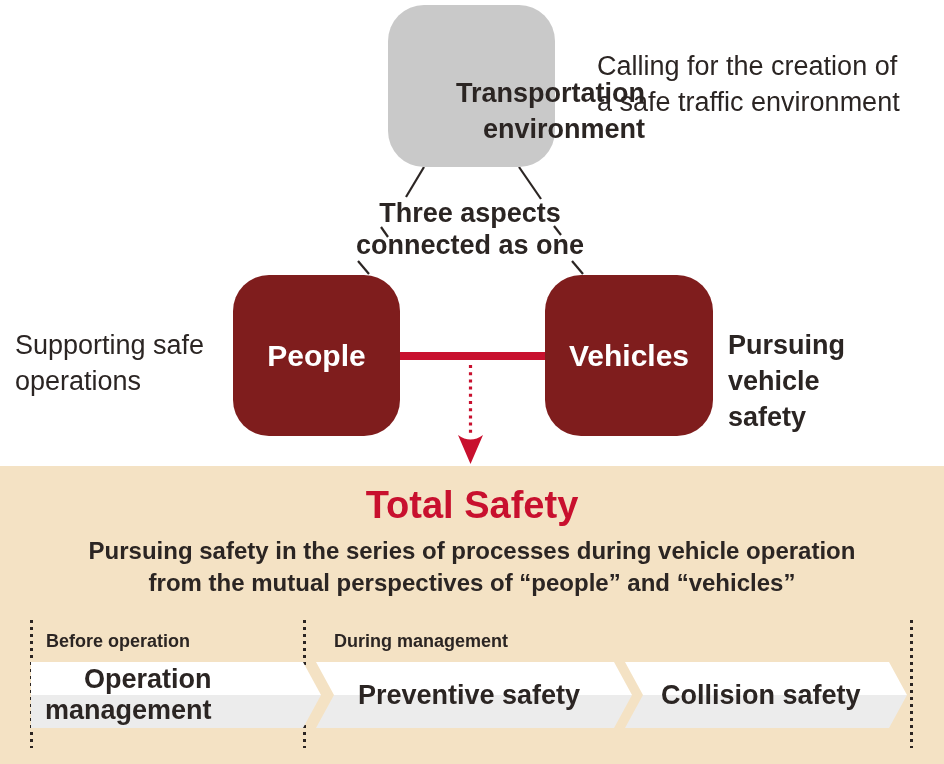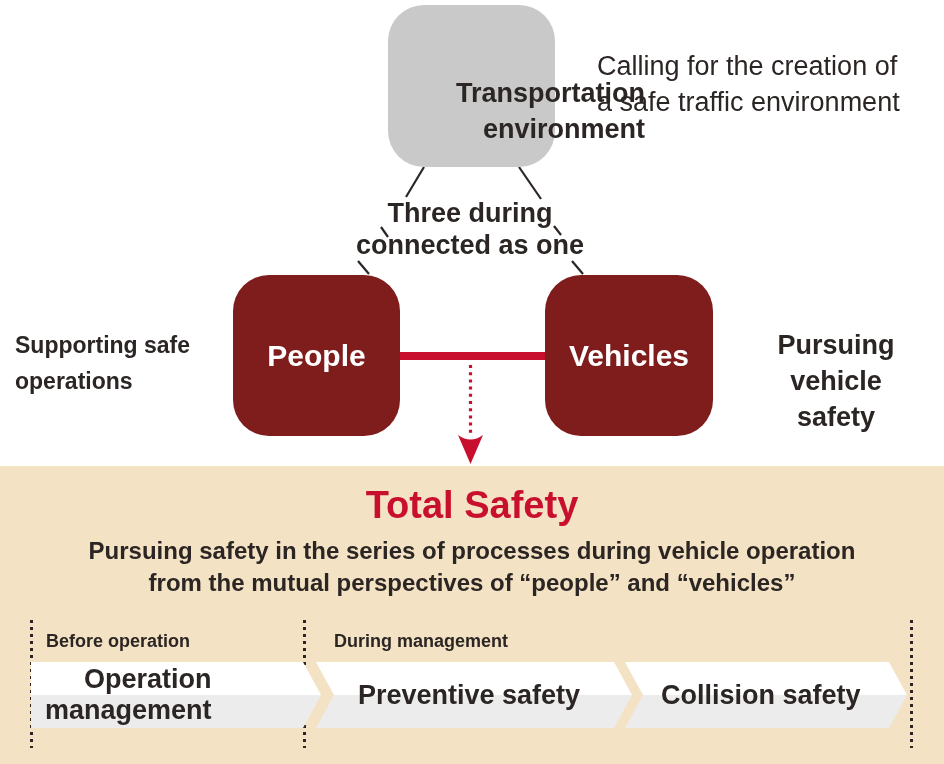--- a/index.html
+++ b/index.html
@@ -33,25 +33,25 @@
   }
   .red-box{
     width:167px;height:161px;border-radius:36px;background:#7f1d1d;
     display:flex;align-items:center;justify-content:center;
     color:#ffffff;font-size:30px;font-weight:bold;z-index:1;
   }
   .people-box{left:233px;top:275px;}
   .vehicles-box{left:545px;top:275px;width:168px;}
   .people-caption{
     left:15px;top:327px;width:230px;
-    font-size:23px;line-height:36px;font-weight:bold;
+    font-size:27px;line-height:36px;font-weight:normal;
   }
   .vehicles-caption{
     left:728px;top:327px;width:216px;
-    font-size:27px;line-height:36px;font-weight:bold;text-align:center;
+    font-size:27px;line-height:36px;font-weight:bold;
   }
 
   
   .ts-panel{
     left:0;top:466px;width:944px;height:298px;background:#f4e2c4;
   }
   .ts-title{
     left:0;top:483px;width:944px;text-align:center;
     font-size:38px;line-height:44px;font-weight:bold;color:#c8102e;
   }
@@ -108,21 +108,21 @@
   <line x1="398" y1="356" x2="547" y2="356" stroke="#c8102e" stroke-width="8"></line>
   <line x1="470.5" y1="365" x2="470.5" y2="437" stroke="#c8102e" stroke-width="3.2" stroke-dasharray="3 4.2"></line>
   <path d="M 470.5 464 L 458 435 Q 470.5 444 483 435 Z" fill="#c8102e"></path>
 </svg>
 
 <div class="abs env-box"></div>
 <div class="abs env-box-label preline">Transportation
 environment</div>
 <div class="abs env-caption preline">Calling for the creation of
 a safe traffic environment</div>
-<div class="abs connector-caption preline">Three during
+<div class="abs connector-caption preline">Three aspects
 connected as one</div>
 
 <div class="abs red-box people-box">
   <span>People</span>
 </div>
 <div class="abs red-box vehicles-box">
   <span>Vehicles</span>
 </div>
 
 <div class="abs people-caption preline">Supporting safe

